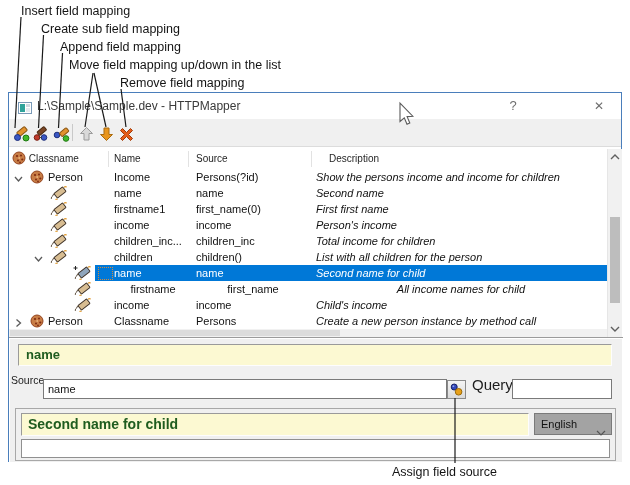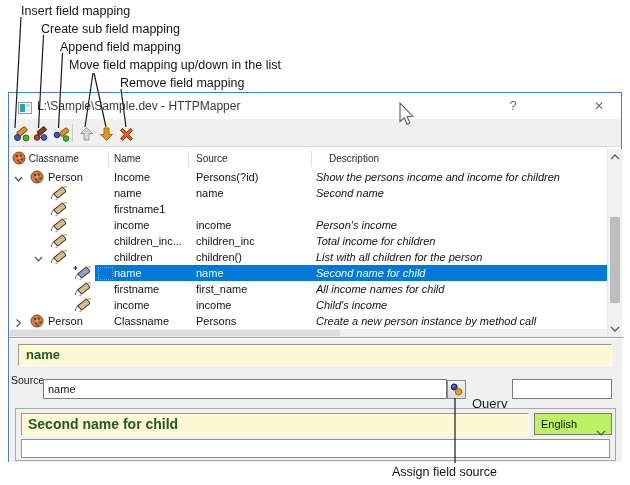--- a/index.html
+++ b/index.html
@@ -47,30 +47,30 @@
   .hs-thumb{position:absolute;left:1px;top:1px;width:330px;height:6px;background:#dcdcdc;}
 
   
   .panel{position:absolute;left:0;top:244px;width:614px;height:126px;background:#f0f0f0;
          border-top:1px solid #9b9b9b;box-shadow:inset 1px 1px 0 #ffffff,inset -1px -1px 0 #ffffff;box-sizing:border-box;}
   .banner{position:absolute;background:#fcf9d2;border:1px solid;border-color:#9a9a9a #fdfdfd #fdfdfd #9a9a9a;
           box-sizing:border-box;color:#1f5c1f;font-weight:bold;overflow:hidden;white-space:nowrap;}
   .banner1{left:9px;top:6px;width:594px;height:22px;font-size:13px;line-height:20px;padding-left:7px;}
   .lbl{position:absolute;color:#1c1c1c;white-space:nowrap;}
   .src-label{left:2px;top:36px;font-size:10.5px;}
-  .query-label{left:463px;top:38px;font-size:13px;margin-top:20px;}
+  .query-label{left:463px;top:38px;font-size:15px;}
   .tinput{position:absolute;height:20px;border:1px solid #7a7a7a;background:#fff;font-family:"Liberation Sans",sans-serif;
           font-size:11px;padding:0 0 0 4px;box-sizing:border-box;outline:none;color:#111;}
   .src-input{left:34px;top:41px;width:404px;}
   .query-input{left:503px;top:41px;width:100px;}
   .assign-btn{position:absolute;left:438px;top:42px;width:19px;height:19px;background:linear-gradient(#f4f4f4,#dadada);
           border:1px solid #8a8a8a;box-sizing:border-box;display:flex;align-items:center;justify-content:center;padding:0;}
   .desc-group{position:absolute;left:6px;top:70px;width:601px;height:53px;border:1px solid #a8a8a8;background:#f0f0f0;box-sizing:border-box;}
   .banner2{left:5px;top:4px;width:508px;height:23px;font-size:14px;line-height:21px;padding-left:6px;}
-  .lang-dd{position:absolute;left:518px;top:4px;width:78px;height:22px;background:#bef264;border:1px solid #7a7a7a;
+  .lang-dd{position:absolute;left:518px;top:4px;width:78px;height:22px;background:#a3a3a3;border:1px solid #7a7a7a;
            box-sizing:border-box;font-size:11px;line-height:20px;padding-left:6px;color:#111;}
   .lang-dd .dd-chev{position:absolute;right:5px;top:8px;}
   .desc-area{position:absolute;left:5px;top:30px;width:589px;height:19px;background:#fff;border:1px solid #909090;box-sizing:border-box;}
 </style>
 </head>
 <body>
 
 <div class="stage">
 
   <div class="callout" style="left:21px;top:4px">Insert field mapping</div>
@@ -199,20 +199,22 @@
         <div class="lv-row" style="top: 108px;">
           <span class="cell ico" style="left:40px"><svg width="19" height="16" viewBox="0 0 19 16" style="vertical-align:top">
               <path d="M5.2,9 C3.4,9.4 4.6,10.8 3.2,11.4 C1.8,12 3,13.4 2,14" fill="none" stroke="#4a3a28" stroke-width="1"></path>
               <g transform="rotate(-38 11 7.5)">
                 <rect x="5.5" y="4.6" width="11" height="5.8" rx="0.8" fill="#d8bd92" stroke="#40342a"></rect>
               </g>
               <path d="M15,2.4 q1.2,-1.3 2.6,-0.3" fill="none" stroke="#e09a30" stroke-width="1.3"></path>
               <path d="M6.5,14.6 q1,-1 2,0" fill="none" stroke="#e09a30" stroke-width="1.1"></path>
             </svg></span>
           <span class="cell cname">firstname1</span>
+          <span class="cell csrc">first_name(0)</span>
+          <span class="cell cdesc">First first name</span>
         </div>
         <div class="lv-row" style="top: 124px;">
           <span class="cell ico" style="left:40px"><svg width="19" height="16" viewBox="0 0 19 16" style="vertical-align:top">
               <path d="M5.2,9 C3.4,9.4 4.6,10.8 3.2,11.4 C1.8,12 3,13.4 2,14" fill="none" stroke="#4a3a28" stroke-width="1"></path>
               <g transform="rotate(-38 11 7.5)">
                 <rect x="5.5" y="4.6" width="11" height="5.8" rx="0.8" fill="#d8bd92" stroke="#40342a"></rect>
               </g>
               <path d="M15,2.4 q1.2,-1.3 2.6,-0.3" fill="none" stroke="#e09a30" stroke-width="1.3"></path>
               <path d="M6.5,14.6 q1,-1 2,0" fill="none" stroke="#e09a30" stroke-width="1.1"></path>
             </svg></span>
@@ -259,21 +261,21 @@
                 <rect x="5.5" y="4.6" width="11" height="5.8" rx="0.8" fill="#8fa5bb" stroke="#40342a"></rect>
               </g>
               <path d="M15,2.4 q1.2,-1.3 2.6,-0.3" fill="none" stroke="#e09a30" stroke-width="1.3"></path>
               <path d="M6.5,14.6 q1,-1 2,0" fill="none" stroke="#e09a30" stroke-width="1.1"></path>
             </svg></span>
           <span class="focusbox"></span>
           <span class="cell cname">name</span>
           <span class="cell csrc">name</span>
           <span class="cell cdesc">Second name for child</span>
         </div>
-        <div class="lv-row" style="top: 188px;">
+        <div class="lv-row" style="top: 188px; text-align: center;">
           <span class="cell ico" style="left:64px"><svg width="19" height="16" viewBox="0 0 19 16" style="vertical-align:top">
               <path d="M5.2,9 C3.4,9.4 4.6,10.8 3.2,11.4 C1.8,12 3,13.4 2,14" fill="none" stroke="#4a3a28" stroke-width="1"></path>
               <g transform="rotate(-38 11 7.5)">
                 <rect x="5.5" y="4.6" width="11" height="5.8" rx="0.8" fill="#d8bd92" stroke="#40342a"></rect>
               </g>
               <path d="M15,2.4 q1.2,-1.3 2.6,-0.3" fill="none" stroke="#e09a30" stroke-width="1.3"></path>
               <path d="M6.5,14.6 q1,-1 2,0" fill="none" stroke="#e09a30" stroke-width="1.1"></path>
             </svg></span>
           <span class="cell cname">firstname</span>
           <span class="cell csrc">first_name</span>

